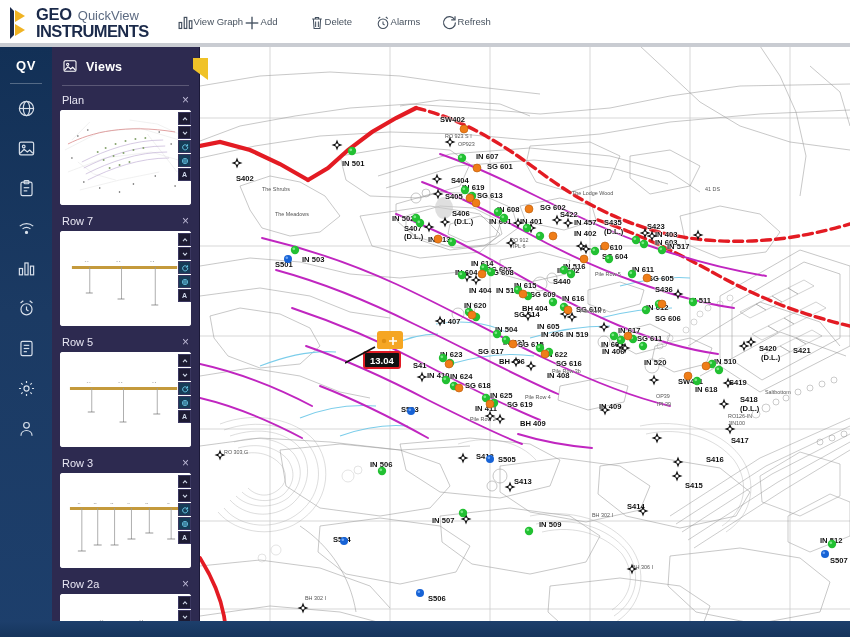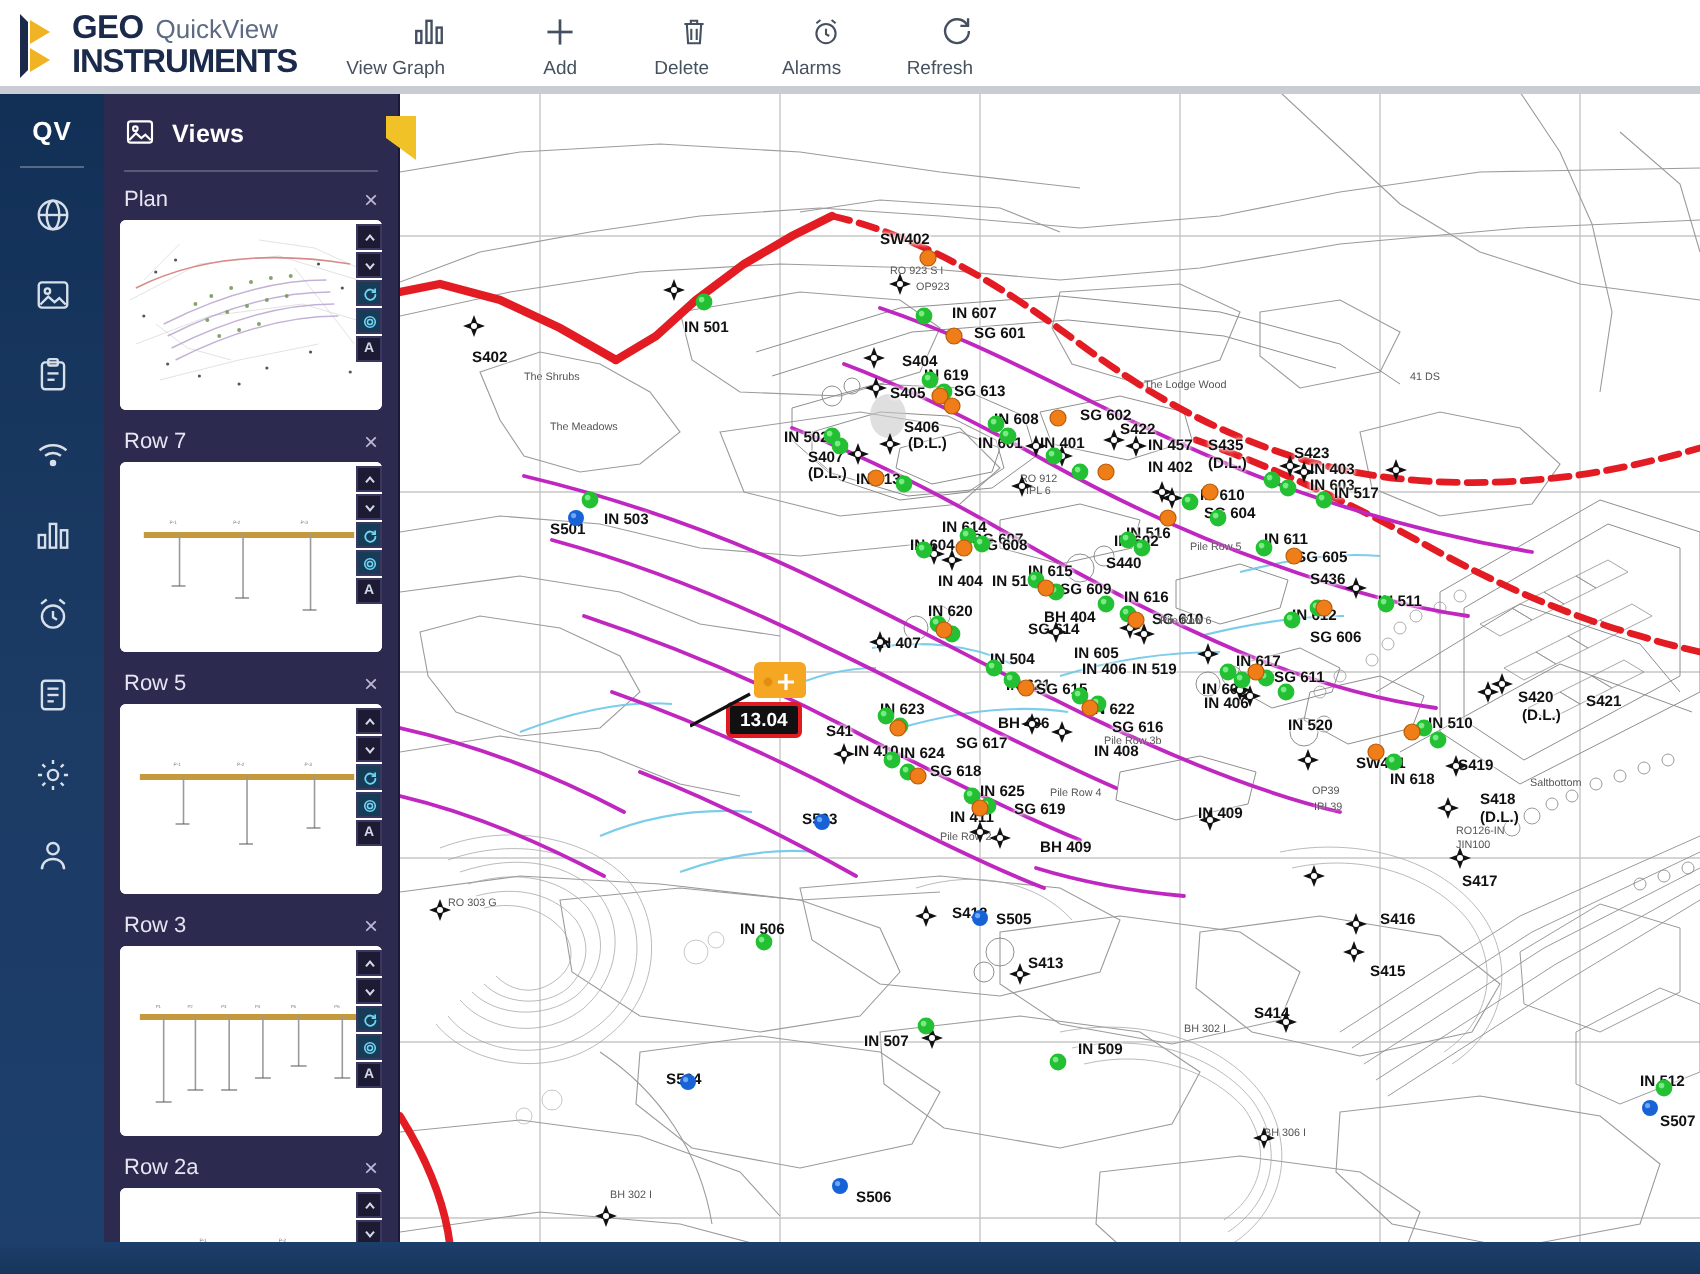--- a/index.html
+++ b/index.html
@@ -19,21 +19,21 @@
   }
   #brand { display: flex; align-items: center; margin-left: 8px; }
   .brand-mark { width: 22px; height: 34px; position: relative; margin-right: 6px; }
   .brand-text { line-height: 1.0; }
   .brand-line1 { font-size: 16.5px; font-weight: 700; color: #1b2a4a; letter-spacing: -0.3px; }
   .brand-line2 { font-size: 16.5px; font-weight: 700; color: #1b2a4a; letter-spacing: -0.6px; }
   .brand-sub { font-size: 13px; color: #5d6b82; font-weight: 400; margin-left: 6px; }
   #brandrow1 { display: flex; align-items: baseline; }
 
   #toolbar { display: flex; align-items: center; margin-left: 28px; gap: 20px; }
-  .tool { display: flex; flex-direction: column; align-items: flex-end; cursor: pointer; width: 46px; }
+  .tool { display: flex; flex-direction: row; align-items: flex-start; cursor: pointer; width: 46px; }
   .tool .ticon { height: 20px; display: flex; align-items: center; justify-content: center; color: #44505f; }
   .tool .tlabel { font-size: 9.5px; color: #47525f; margin-top: 3px; white-space: nowrap; }
 
   
   #rail {
     position: absolute; left: 0; top: 46px; width: 52px; height: 591px;
     background: linear-gradient(180deg,#123056 0%,#1b3a63 45%,#1d3f6c 100%);
     display: flex; flex-direction: column; align-items: center;
     padding-top: 12px; z-index: 5;
   }
@@ -1019,21 +1019,21 @@
         <div class="mlabel" style="left: 337px; top: 276px;">IN 605</div>
         <div class="mlabel" style="left: 341px; top: 284px;">IN 406</div>
         <div class="mlabel" style="left: 366px; top: 284px;">IN 519</div>
         <div class="mlabel" style="left: 238px; top: 271px;">IN 407</div>
         <div class="mlabel" style="left: 295px; top: 279px;">IN 504</div>
         <div class="mlabel" style="left: 418px; top: 280px;">IN 617</div>
         <div class="mlabel" style="left: 401px; top: 294px;">IN 606</div>
         <div class="mlabel" style="left: 402px; top: 301px;">IN 406</div>
         <div class="mlabel" style="left: 437px; top: 288px;">SG 611</div>
         <div class="mlabel" style="left: 240px; top: 304px;">IN 623</div>
-        <div class="mlabel" style="left: 253px; top: 321px; padding-left: 25px;">SG 617</div>
+        <div class="mlabel" style="left: 253px; top: 301px; padding-left: 25px;">SG 617</div>
         <div class="mlabel" style="left: 303px; top: 292px;">IN 621</div>
         <div class="mlabel" style="left: 318px; top: 294px;">SG 615</div>
         <div class="mlabel" style="left: 345px; top: 304px;">IN 622</div>
         <div class="mlabel" style="left: 356px; top: 313px;">SG 616</div>
         <div class="mlabel" style="left: 299px; top: 311px;">BH 406</div>
         <div class="mlabel" style="left: 347px; top: 325px;">IN 408</div>
         <div class="mlabel" style="left: 444px; top: 312px;">IN 520</div>
         <div class="mlabel" style="left: 514px; top: 311px;">IN 510</div>
         <div class="mlabel" style="left: 559px; top: 298px;">S420</div>
         <div class="mlabel" style="left: 561px; top: 307px;">(D.L.)</div>
@@ -1055,21 +1055,21 @@
         <div class="mlabel" style="left: 540px; top: 349px;">S418</div>
         <div class="mlabel" style="left: 540px; top: 358px;">(D.L.)</div>
         <div class="mlabel sm" style="left: 528px; top: 367px;">RO126-IN</div>
         <div class="mlabel sm" style="left: 528px; top: 374px;">JIN100</div>
         <div class="mlabel" style="left: 531px; top: 390px;">S417</div>
         <div class="mlabel" style="left: 201px; top: 359px;">S503</div>
         <div class="mlabel" style="left: 276px; top: 406px;">S412</div>
         <div class="mlabel" style="left: 298px; top: 409px;">S505</div>
         <div class="mlabel" style="left: 314px; top: 431px;">S413</div>
         <div class="mlabel" style="left: 170px; top: 414px;">IN 506</div>
-        <div class="mlabel" style="left: 490px; top: 409px;">S416</div>
+        <div class="mlabel" style="left: 506px; top: 409px;">S416</div>
         <div class="mlabel" style="left: 485px; top: 435px;">S415</div>
         <div class="mlabel" style="left: 427px; top: 456px;">S414</div>
         <div class="mlabel sm" style="left: 392px; top: 466px;">BH 302 I</div>
         <div class="mlabel" style="left: 339px; top: 474px;">IN 509</div>
         <div class="mlabel" style="left: 232px; top: 470px;">IN 507</div>
         <div class="mlabel" style="left: 133px; top: 489px;">S504</div>
         <div class="mlabel" style="left: 620px; top: 490px;">IN 512</div>
         <div class="mlabel" style="left: 630px; top: 510px;">S507</div>
         <div class="mlabel sm" style="left: 432px; top: 518px;">BH 306 I</div>
         <div class="mlabel sm" style="left: 24px; top: 403px;">RO 303 G</div>

